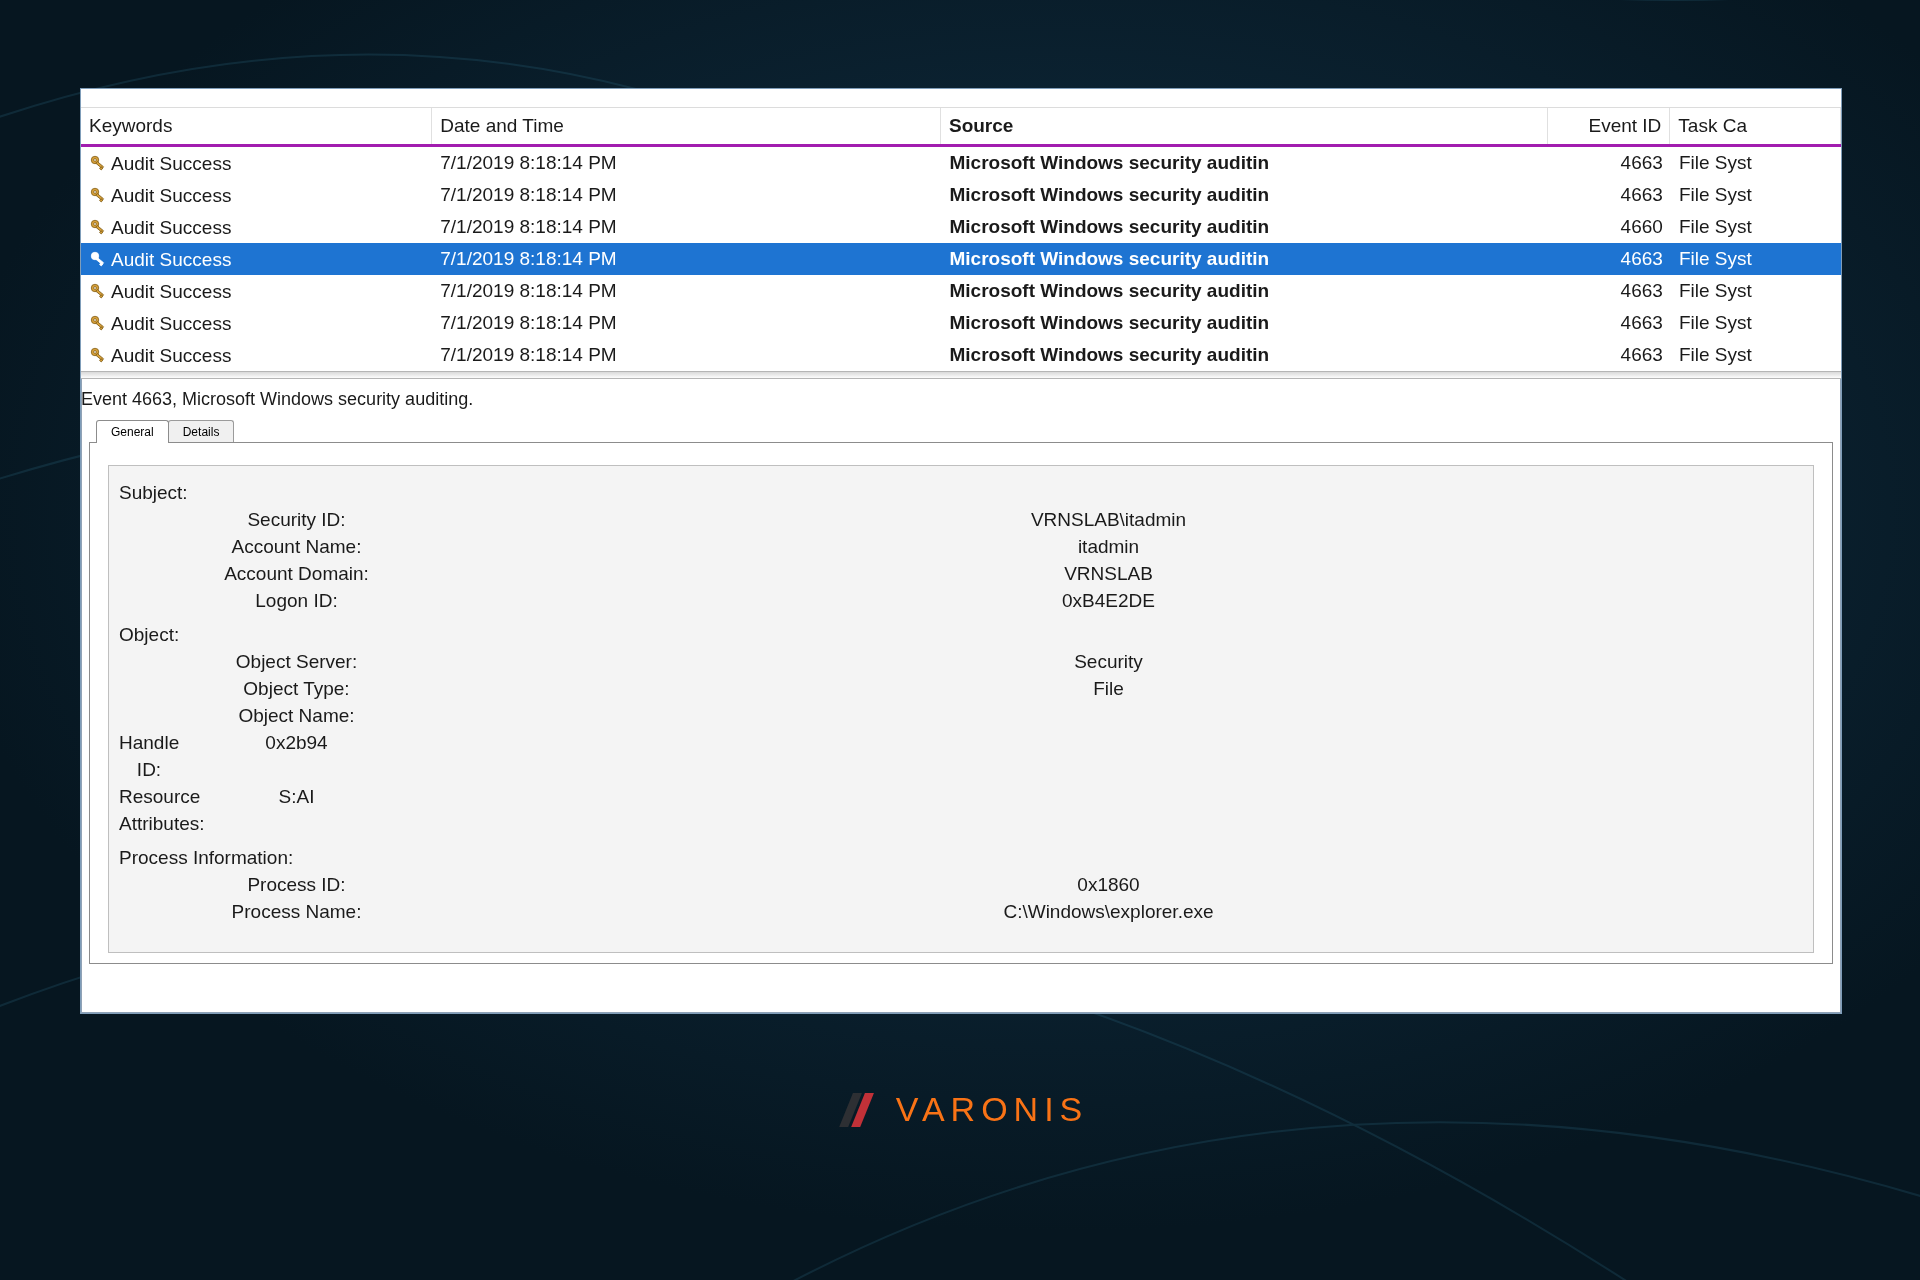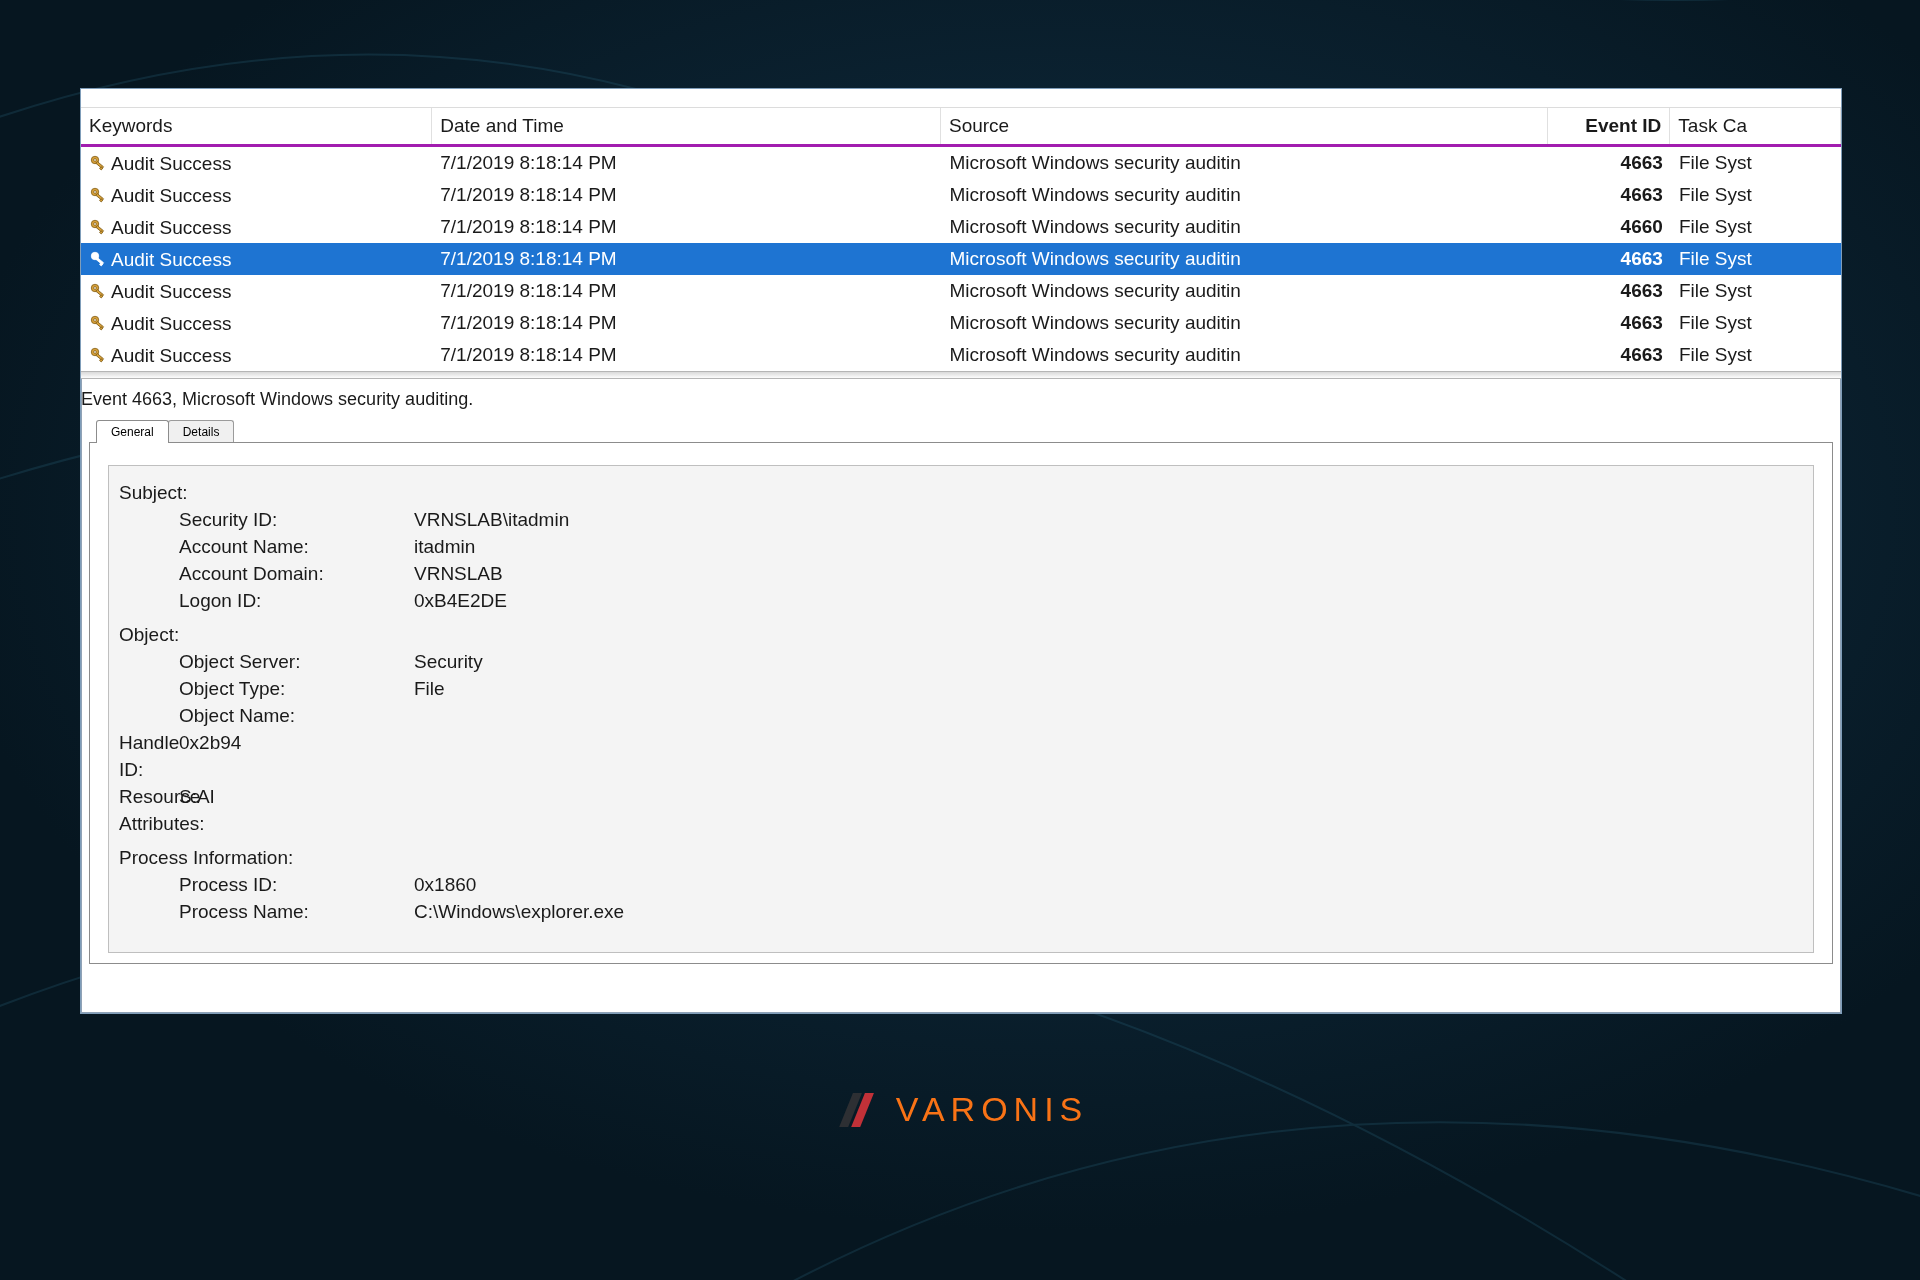--- a/index.html
+++ b/index.html
@@ -82,22 +82,22 @@
   .key-icon {
     display: inline-block;
     width: 18px;
     height: 18px;
     margin-right: 4px;
     position: relative;
     top: 2px;
   }
   .col-keywords  { width: 348px; }
   .col-datetime  { width: 512px; }
-  .col-source    { width: 614px; }
-  .col-eventid   { width: 110px; text-align: right; justify-content:flex-end;font-weight:bold;}
+  .col-source    { width: 614px; font-weight: bold; }
+  .col-eventid   { width: 110px; text-align: right; justify-content:flex-end;}
   .col-task      { width: 160px; }
   .hrule3d { height: 6px; background: linear-gradient(#d9d9d9,#fcfcfc); border-top:1px solid #b5b5b5; border-bottom:1px solid #b5b5b5;}
 
   .detail-title {
     padding: 10px 8px 10px 0px;
     font-size: 18px;
     color: #1a1a1a;
   }
 
   
@@ -137,20 +137,21 @@
     padding: 6px 10px 10px 10px;
     font-size: 19px;
     color: #1a1a1a;
     overflow: hidden;
   }
   .detail-body .line { white-space: pre; line-height: 26px;}
   .detail-body .kvgrid {
     display: grid;
     grid-template-columns: 60px 235px auto;
     line-height: 27px;
+    text-align: center;
   }
   .section-head { margin-top: 8px; }
 
   
   .logo {
     position: absolute;
     left: 50%;
     top: 1090px;
     transform: translateX(-50%);
     display: flex;

